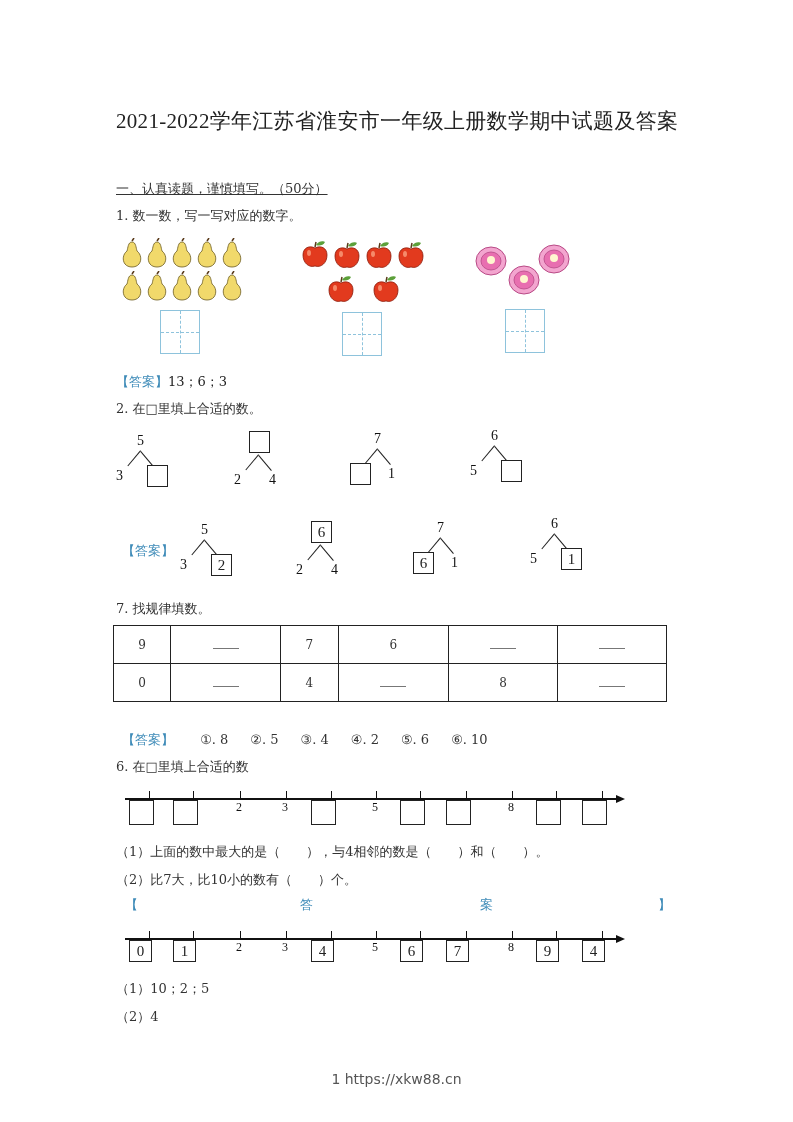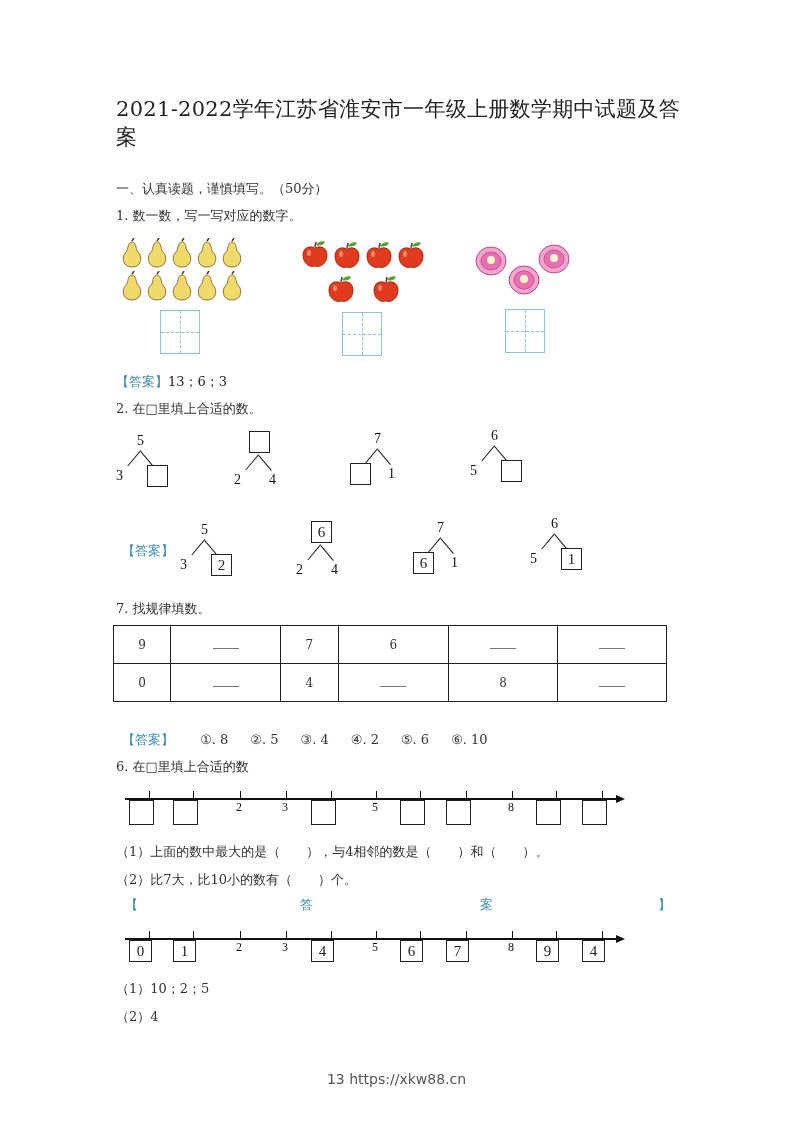--- a/index.html
+++ b/index.html
@@ -1,19 +1,19 @@
 <!DOCTYPE html>
 <html><head>
 <meta charset="utf-8">
 <style>
   html, body { margin:0; padding:0; background:#fff; }
   body { width:793px; height:1122px; position:relative; overflow:hidden;
          font-family:"DejaVu Serif","Liberation Serif",serif; color:#222; }
   .abs { position:absolute; }
-  .title { left:116px; top:95px; font-size:21px; line-height:28px; width:570px; letter-spacing:0.3px; }
+  .title { left:116px; top:95px; font-size:21px; line-height:52px; width:570px; letter-spacing:0.3px;font-family:Liberation Serif, serif; }
   .txt { font-size:13px; color:#333; white-space:nowrap; }
   .ans-label { color:#3e8bb8; font-size:13px; white-space:nowrap; }
   .grid-box { width:38px; height:42px; border:1.5px solid #8ec3dc; position:absolute; }
   .grid-box::before { content:""; position:absolute; left:50%; top:0; bottom:0; border-left:1px dashed #8ec3dc; }
   .grid-box::after { content:""; position:absolute; top:50%; left:0; right:0; border-top:1px dashed #8ec3dc; }
   .fruit { position:absolute; }
   .box { position:absolute; border:1.2px solid #222; background:#fff; box-sizing:border-box; }
   .num { position:absolute; font-size:14px; font-family:"Liberation Serif",serif; color:#111; }
   .tree-line { position:absolute; height:1.2px; background:#222; transform-origin:0 0; }
   table.pat { border-collapse:collapse; position:absolute; left:113px; top:625px; width:554px; }
@@ -21,21 +21,21 @@
   .blank { display:inline-block; width:26px; border-bottom:1px solid #777; height:10px; }
   .nl-axis { position:absolute; height:1.5px; background:#111; }
   .tick { position:absolute; width:1.2px; height:8px; background:#111; }
   .arrow { position:absolute; width:0; height:0; border-top:4px solid transparent; border-bottom:4px solid transparent; border-left:9px solid #111; }
   .footer { left:0; width:793px; text-align:center; top:1071px; font-family:"DejaVu Sans","Liberation Sans",sans-serif; font-size:14px; color:#555; }
 </style>
 </head>
 <body>
 
 <div class="abs title">2021-2022学年江苏省淮安市一年级上册数学期中试题及答案</div>
-<div class="abs txt" style="left:116px;top:180px;">一、认真读题，谨慎填写。（50分）</div>
+<div class="abs txt" style="left:116px;top:180px;text-decoration:underline;">一、认真读题，谨慎填写。（50分）</div>
 
 <div class="abs txt" style="left:116px;top:207px;">1. 数一数，写一写对应的数字。</div>
 <div id="pears">
     <div class="fruit" style="left:121px;top:238px;width:22px;height:30px;"><svg width="22" height="30" viewBox="0 0 22 30">
         <path d="M11 3 L13 0" stroke="#5a3a1a" stroke-width="1.5"></path>
         <path d="M11 4 C7 4 7 10 6 13 C2 16 1 22 4 26 C7 30 15 30 18 26 C21 22 20 16 16 13 C15 10 15 4 11 4Z" fill="#f1d96b" stroke="#6b5a20" stroke-width="0.8"></path>
       </svg></div>
     <div class="fruit" style="left:146px;top:238px;width:22px;height:30px;"><svg width="22" height="30" viewBox="0 0 22 30">
         <path d="M11 3 L13 0" stroke="#5a3a1a" stroke-width="1.5"></path>
         <path d="M11 4 C7 4 7 10 6 13 C2 16 1 22 4 26 C7 30 15 30 18 26 C21 22 20 16 16 13 C15 10 15 4 11 4Z" fill="#f1d96b" stroke="#6b5a20" stroke-width="0.8"></path>
@@ -264,13 +264,13 @@
     <div class="tick" style="left:512px;top:931px;"></div>
     <div class="num" style="left:508px;top:940px;font-size:12px;">8</div>
     <div class="tick" style="left:556px;top:931px;"></div>
     <div class="box" style="left: 536px; top: 940px; width: 23px; height: 22px; font-size: 15px; text-align: center; line-height: 20px; font-family: &quot;Liberation Serif&quot;, serif;">9</div>
     <div class="tick" style="left:602px;top:931px;"></div>
     <div class="box" style="left: 582px; top: 940px; width: 23px; height: 22px; font-size: 15px; text-align: center; line-height: 20px; font-family: &quot;Liberation Serif&quot;, serif;">4</div>
   </div>
 <div class="abs txt" style="left:116px;top:980px;">（1）10；2；5</div>
 <div class="abs txt" style="left:116px;top:1008px;">（2）4</div>
 
-<div class="abs footer">13 https://xkw88.cn</div>
+<div class="abs footer">1 https://xkw88.cn</div>
 
 </body></html>

